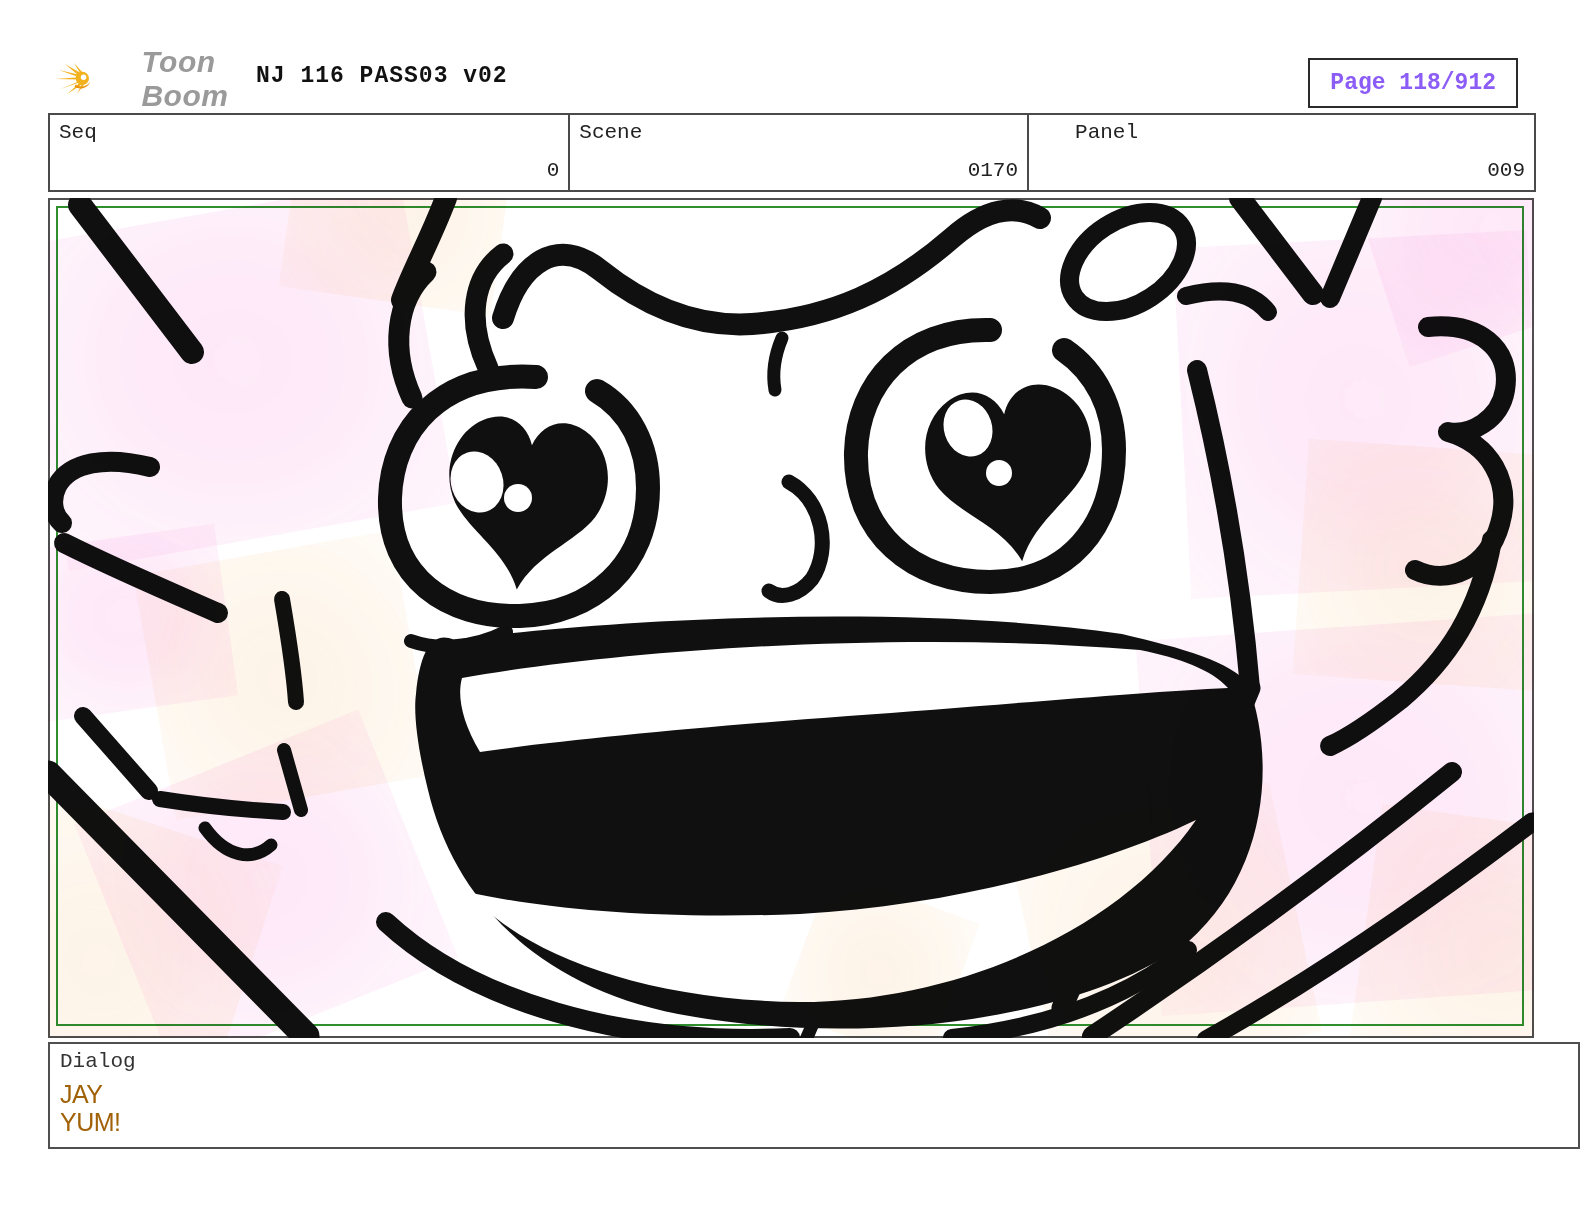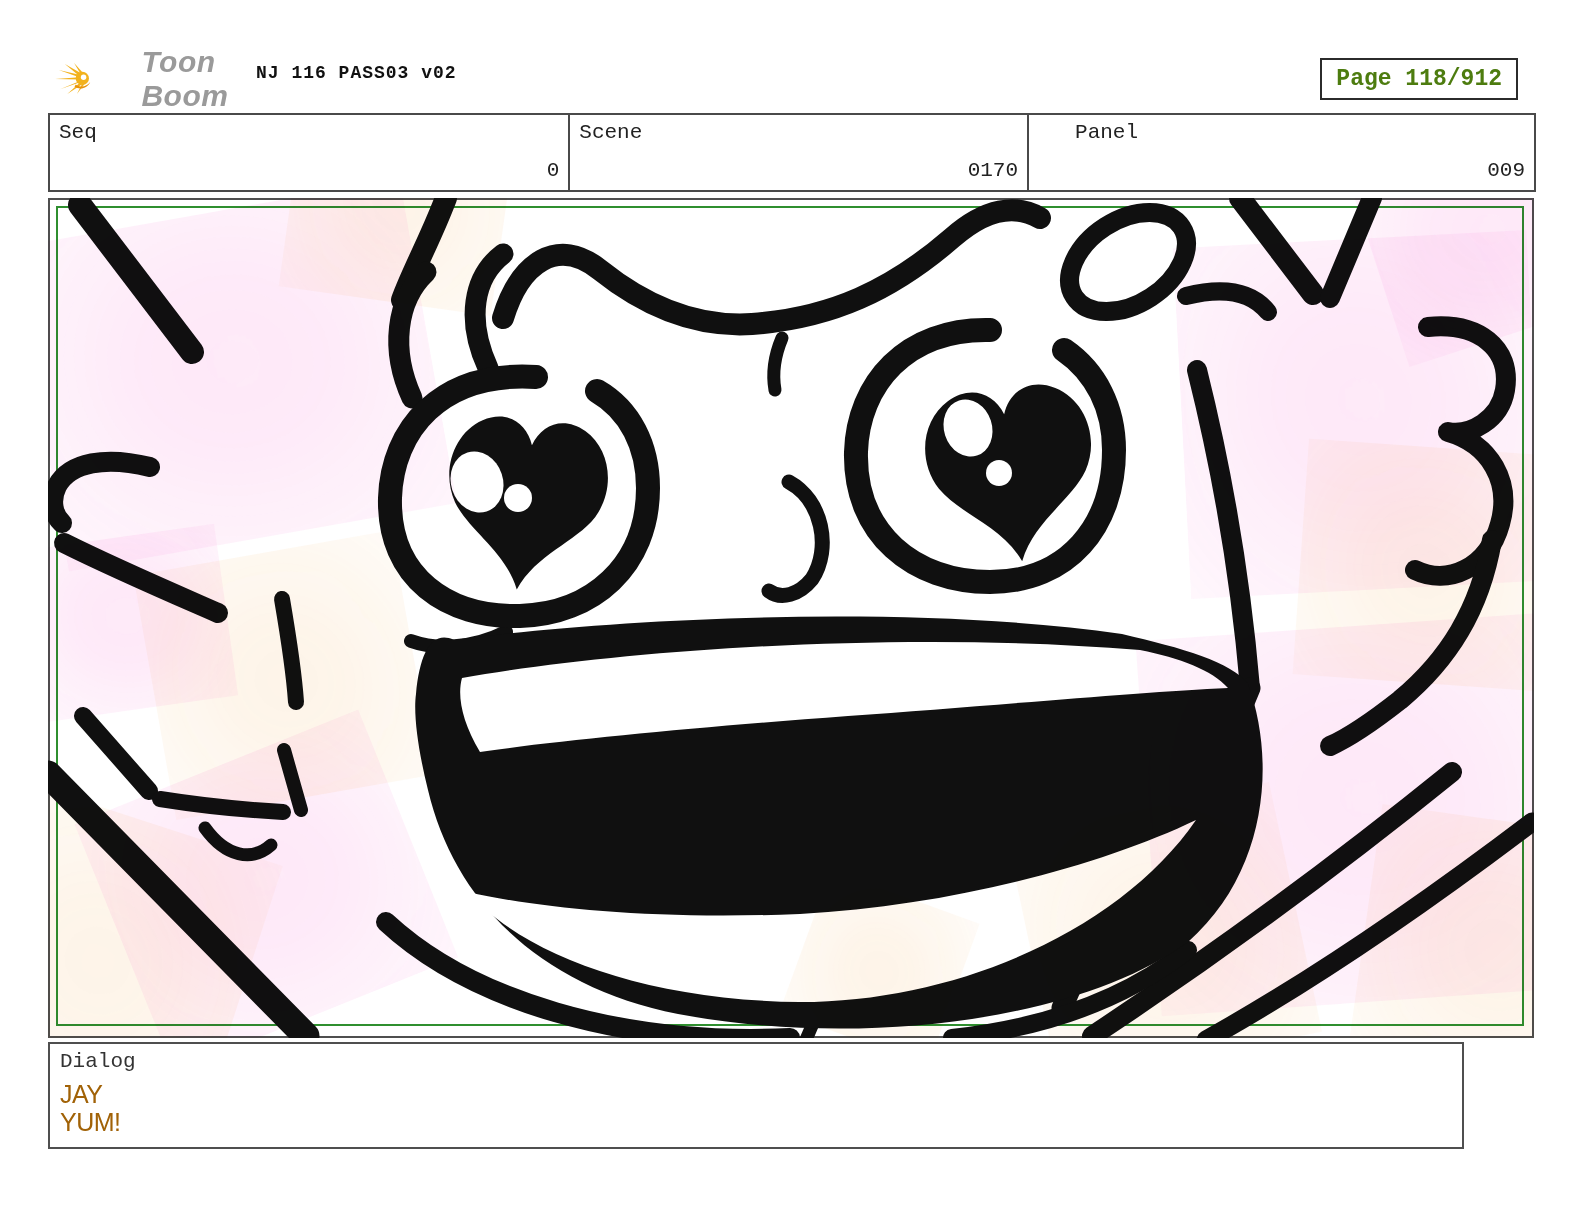--- a/index.html
+++ b/index.html
@@ -6,41 +6,41 @@
   html,body { background:#ffffff; }
   body { font-family:"Liberation Mono", monospace; color:#1a1a1a; }
   .page { position:relative; width:1584px; height:1224px; background:#fff; overflow:hidden; }
 
   
   .header { position:absolute; left:48px; top:48px; width:1488px; height:64px; }
   .logo { position:absolute; left:6px; top:4px; width:190px; height:54px; display:flex; align-items:center;gap:48px; }
   .logo svg { width:62px; height:54px; }
   .logo-text { font-family:"Liberation Sans", sans-serif; font-style:italic; font-weight:bold;
                font-size:30px; color:#9a9a9a; letter-spacing:0.5px; margin-left:2px; }
-  .doc-title { position:absolute; left:208px; top:15px; font-weight:bold; font-size:18px; color:#111;
+  .doc-title { position:absolute; left:208px; top:15px; font-weight:bold; font-size:23px; color:#111;
                letter-spacing:1px; white-space:nowrap; }
-  .page-box { position:absolute; right:18px; top:10px; height:42px; border:2px solid #2b2b2b;
-              padding:0 14px; display:flex; align-items:center; font-weight:bold; font-size:23px; color:#4d7c0f; }
+  .page-box { position:absolute; right:18px; top:10px; height:50px; border:2px solid #2b2b2b;
+              padding:0 20px; display:flex; align-items:center; font-weight:bold; font-size:23px; color:#8b5cf6; }
 
   
   .info-row { position:absolute; left:48px; top:113px; width:1488px; height:79px;
               border:2px solid #4a4a4a; display:flex; }
   .info-cell { position:relative; height:100%; border-right:2px solid #4a4a4a; }
   .info-cell:last-child { border-right:none; }
   .info-cell .lbl { position:absolute; left:9px; top:6px; font-size:21px; color:#222; }
   .info-cell .val { position:absolute; right:9px; bottom:8px; font-size:21px; color:#222; }
   .c1 { width:558px; } .c2 { width:492px; } .c3 { width:502px;margin-left:37px; }
 
   
   .panel { position:absolute; left:48px; top:198px; width:1486px; height:840px;
            border:2px solid #4f4f4f; background:#fff; }
   .panel svg { position:absolute; left:-2px; top:-2px; width:1486px; height:840px; display:block; }
 
   
-  .dialog-box { position:absolute; left:48px; top:1042px; width:1416px; height:107px;
+  .dialog-box { position:absolute; left:48px; top:1042px; width:1532px; height:107px;
                 border:2px solid #4f4f4f; background:#fff; }
   .dialog-box .lbl { position:absolute; left:10px; top:6px; font-size:21px; color:#333; }
   .dialog-line { position:absolute; left:10px; font-family:"Liberation Sans", sans-serif;
                  font-weight:400; font-size:25px; color:#a16207; letter-spacing:-0.5px; }
   .dl0 { top:36px; } .dl1 { top:64px; }
 </style>
 </head>
 <body>
 
 <div class="page">

